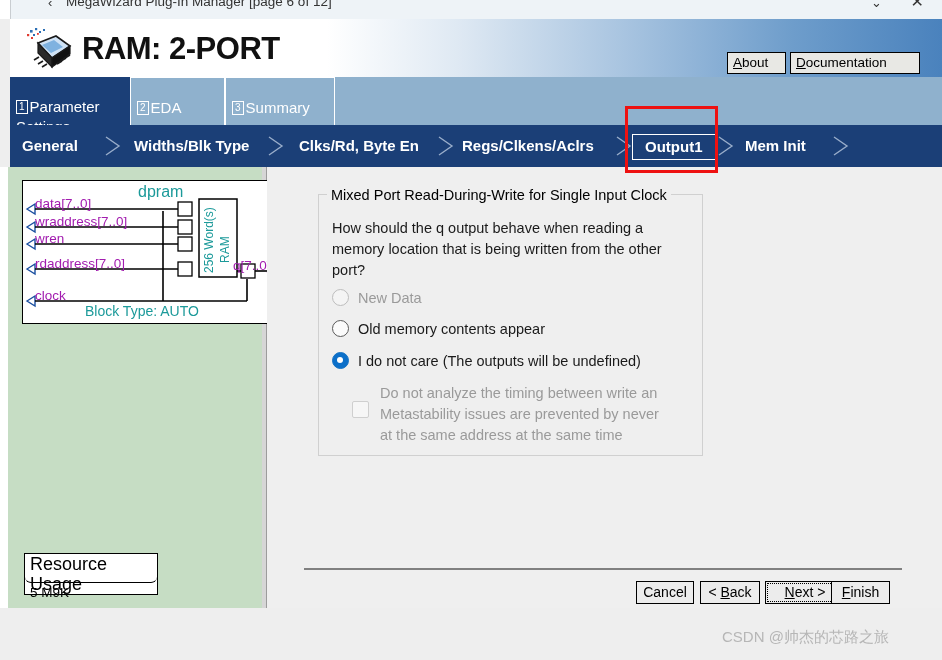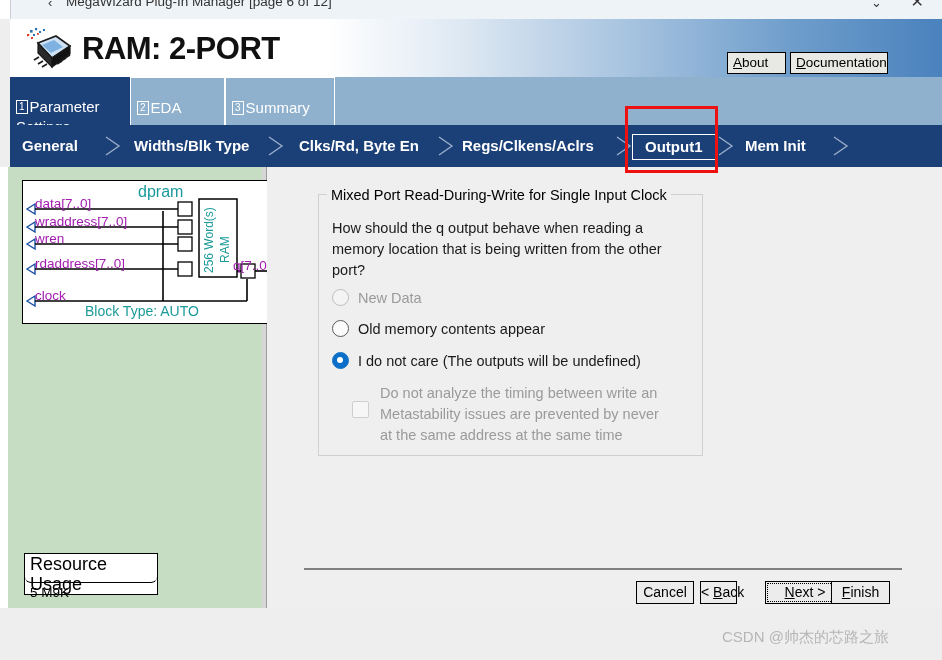--- a/index.html
+++ b/index.html
@@ -92,21 +92,21 @@
     border: 1px solid #000000;
     font-size: 13.5px;
     color: #000;
     line-height: 20px;
     padding: 0 5px;
     box-sizing: border-box;
     white-space: nowrap;
   }
   .hdr-btn u { text-decoration: underline; }
   #btn-about { left: 717px; width: 59px; }
-  #btn-doc   { left: 780px; width: 98px; }
+  #btn-doc   { left: 780px; width: 130px; }
 
   
   .tabstrip {
     position: absolute;
     left: 10px; top: 77px;
     width: 932px; height: 48px;
     background: #8fb1cd;
   }
   .tab {
     position: absolute;
@@ -348,21 +348,21 @@
     font-size: 14px;
     color: #000;
     line-height: 21px;
     text-align: center;
     box-sizing: border-box;
     white-space: nowrap;
   }
   .dlg-btn u { text-decoration: underline; }
   .dlg-btn.focused { outline: 1px dotted #000; outline-offset: -3px; }
   #btn-cancel { left: 636px; width: 58px; }
-  #btn-back   { left: 700px; width: 37px; }
+  #btn-back   { left: 700px; width: 60px; }
   #btn-next   { left: 765px; width: 80px; }
   #btn-finish { left: 831px; width: 59px; }
 
   
   .annot {
     position: absolute;
     left: 625px; top: 106px;
     width: 93px; height: 67px;
     border: 3px solid #ee1111;
     box-sizing: border-box;

